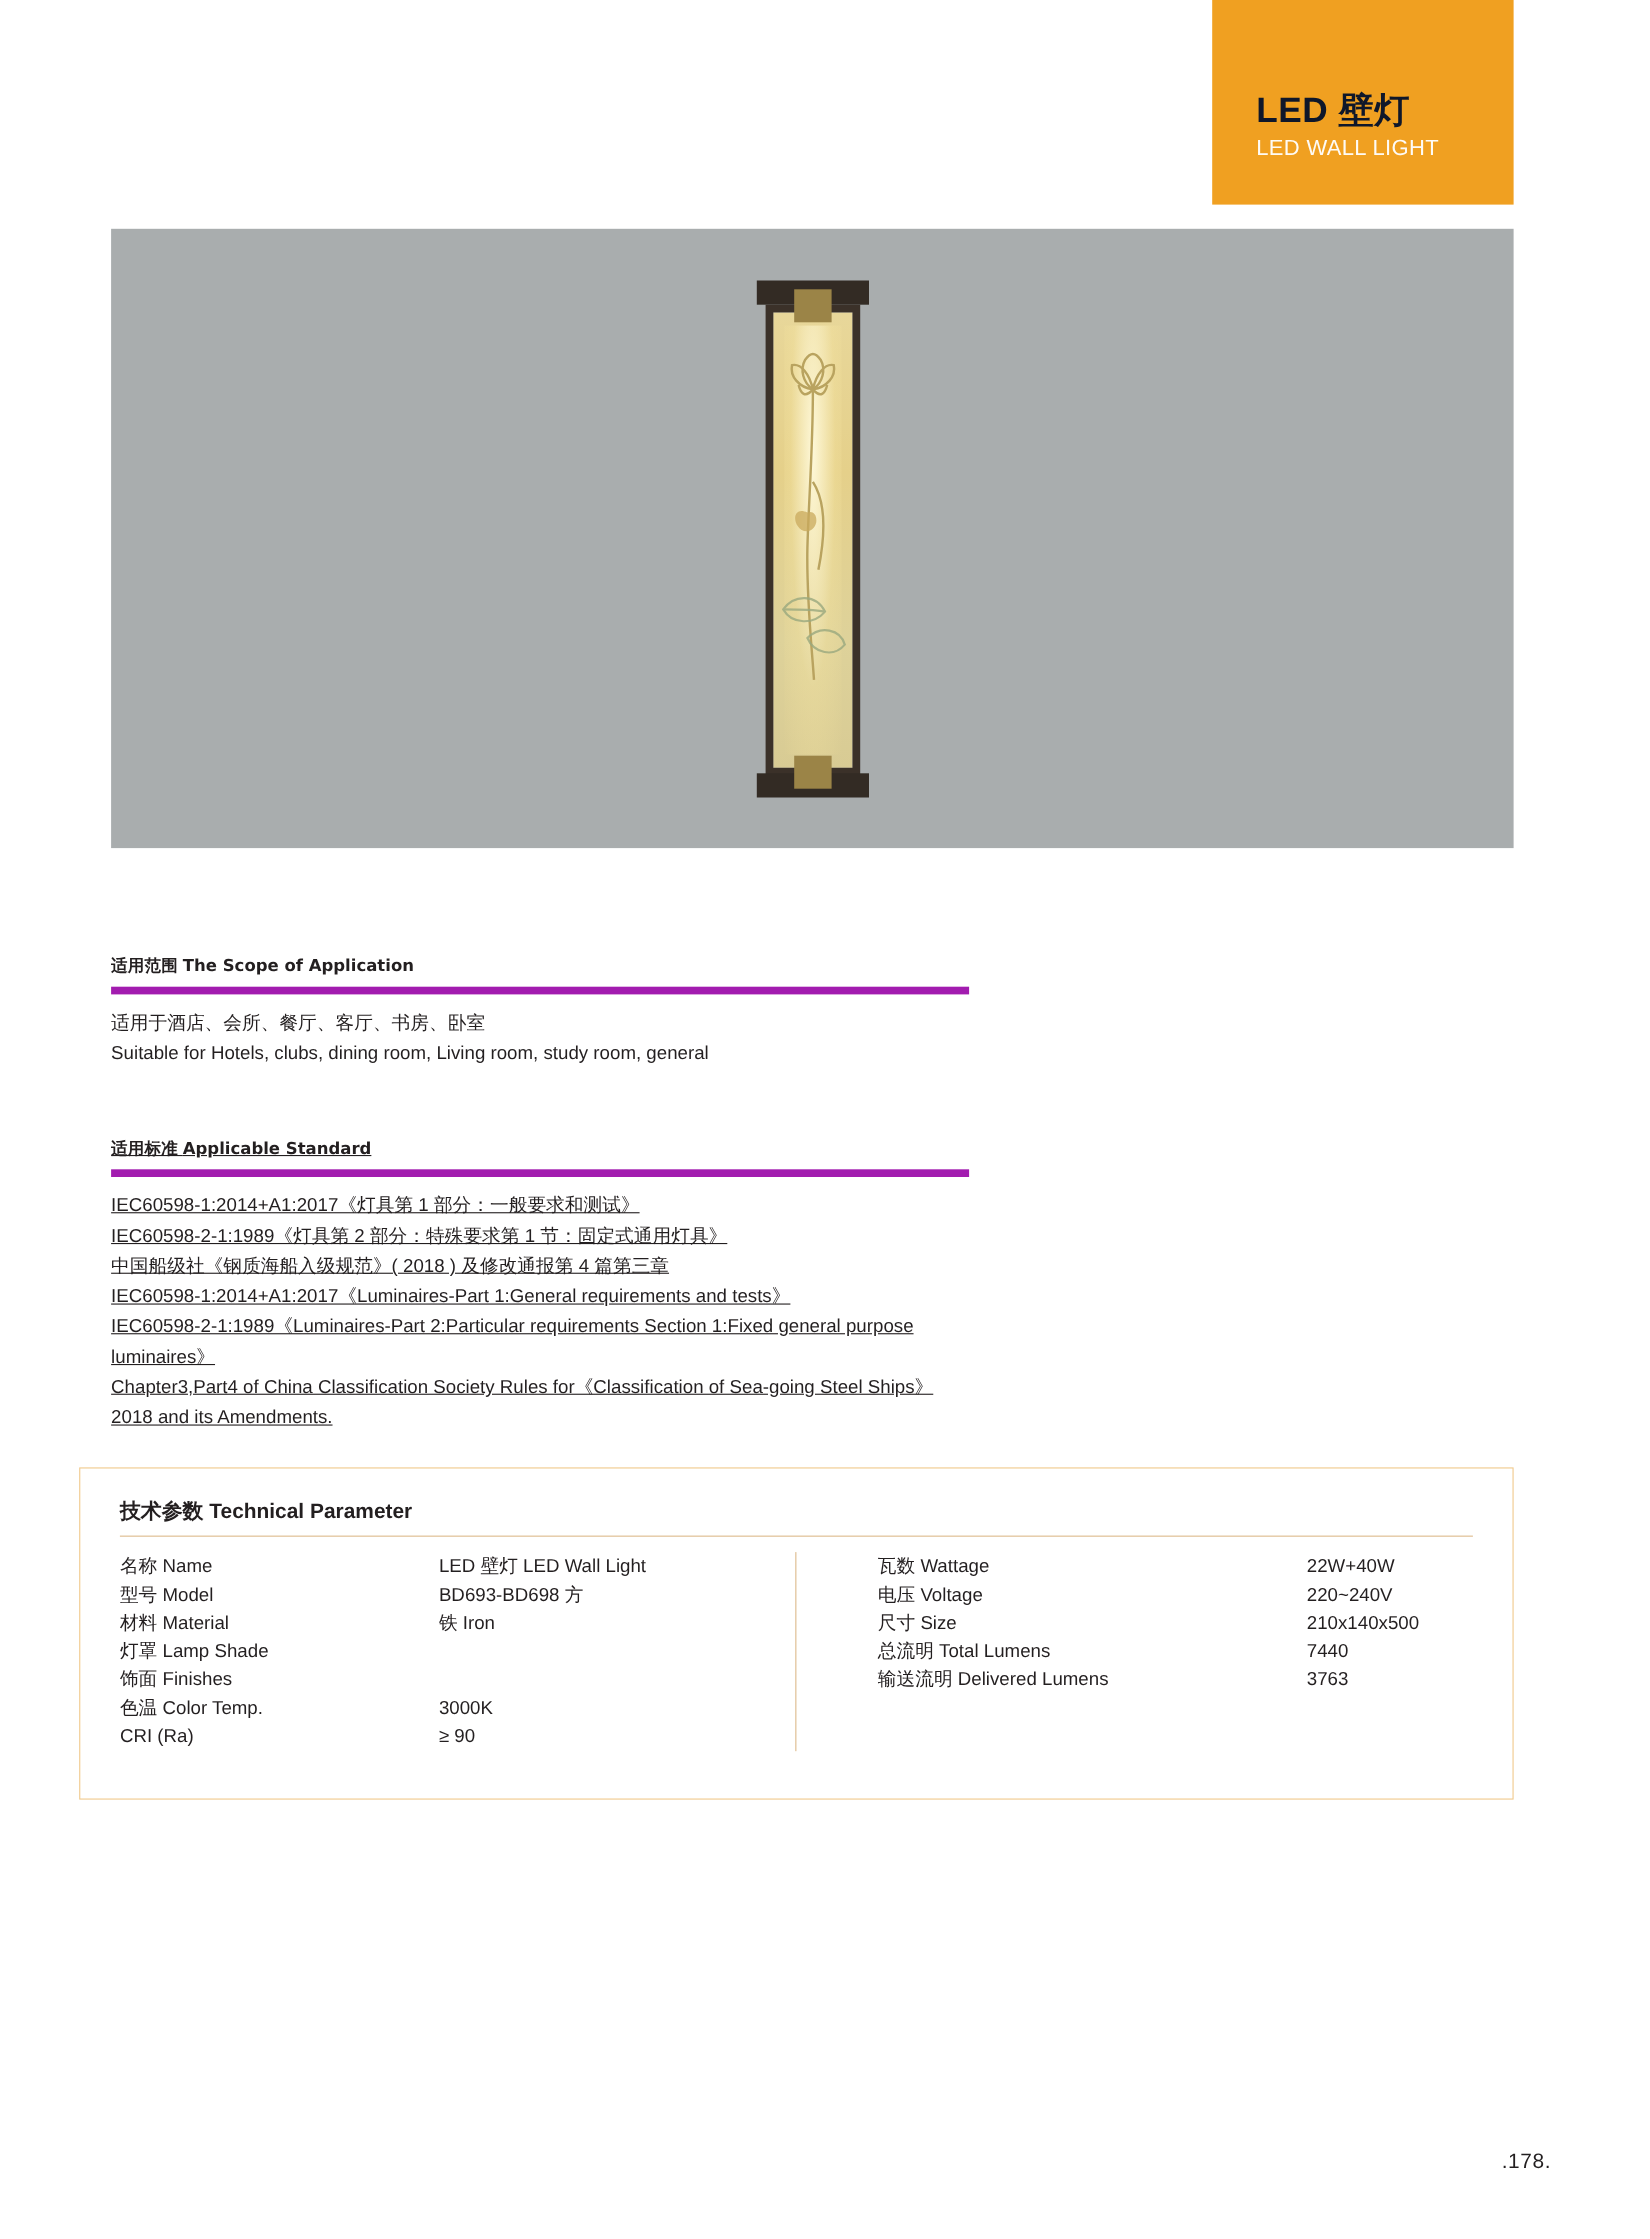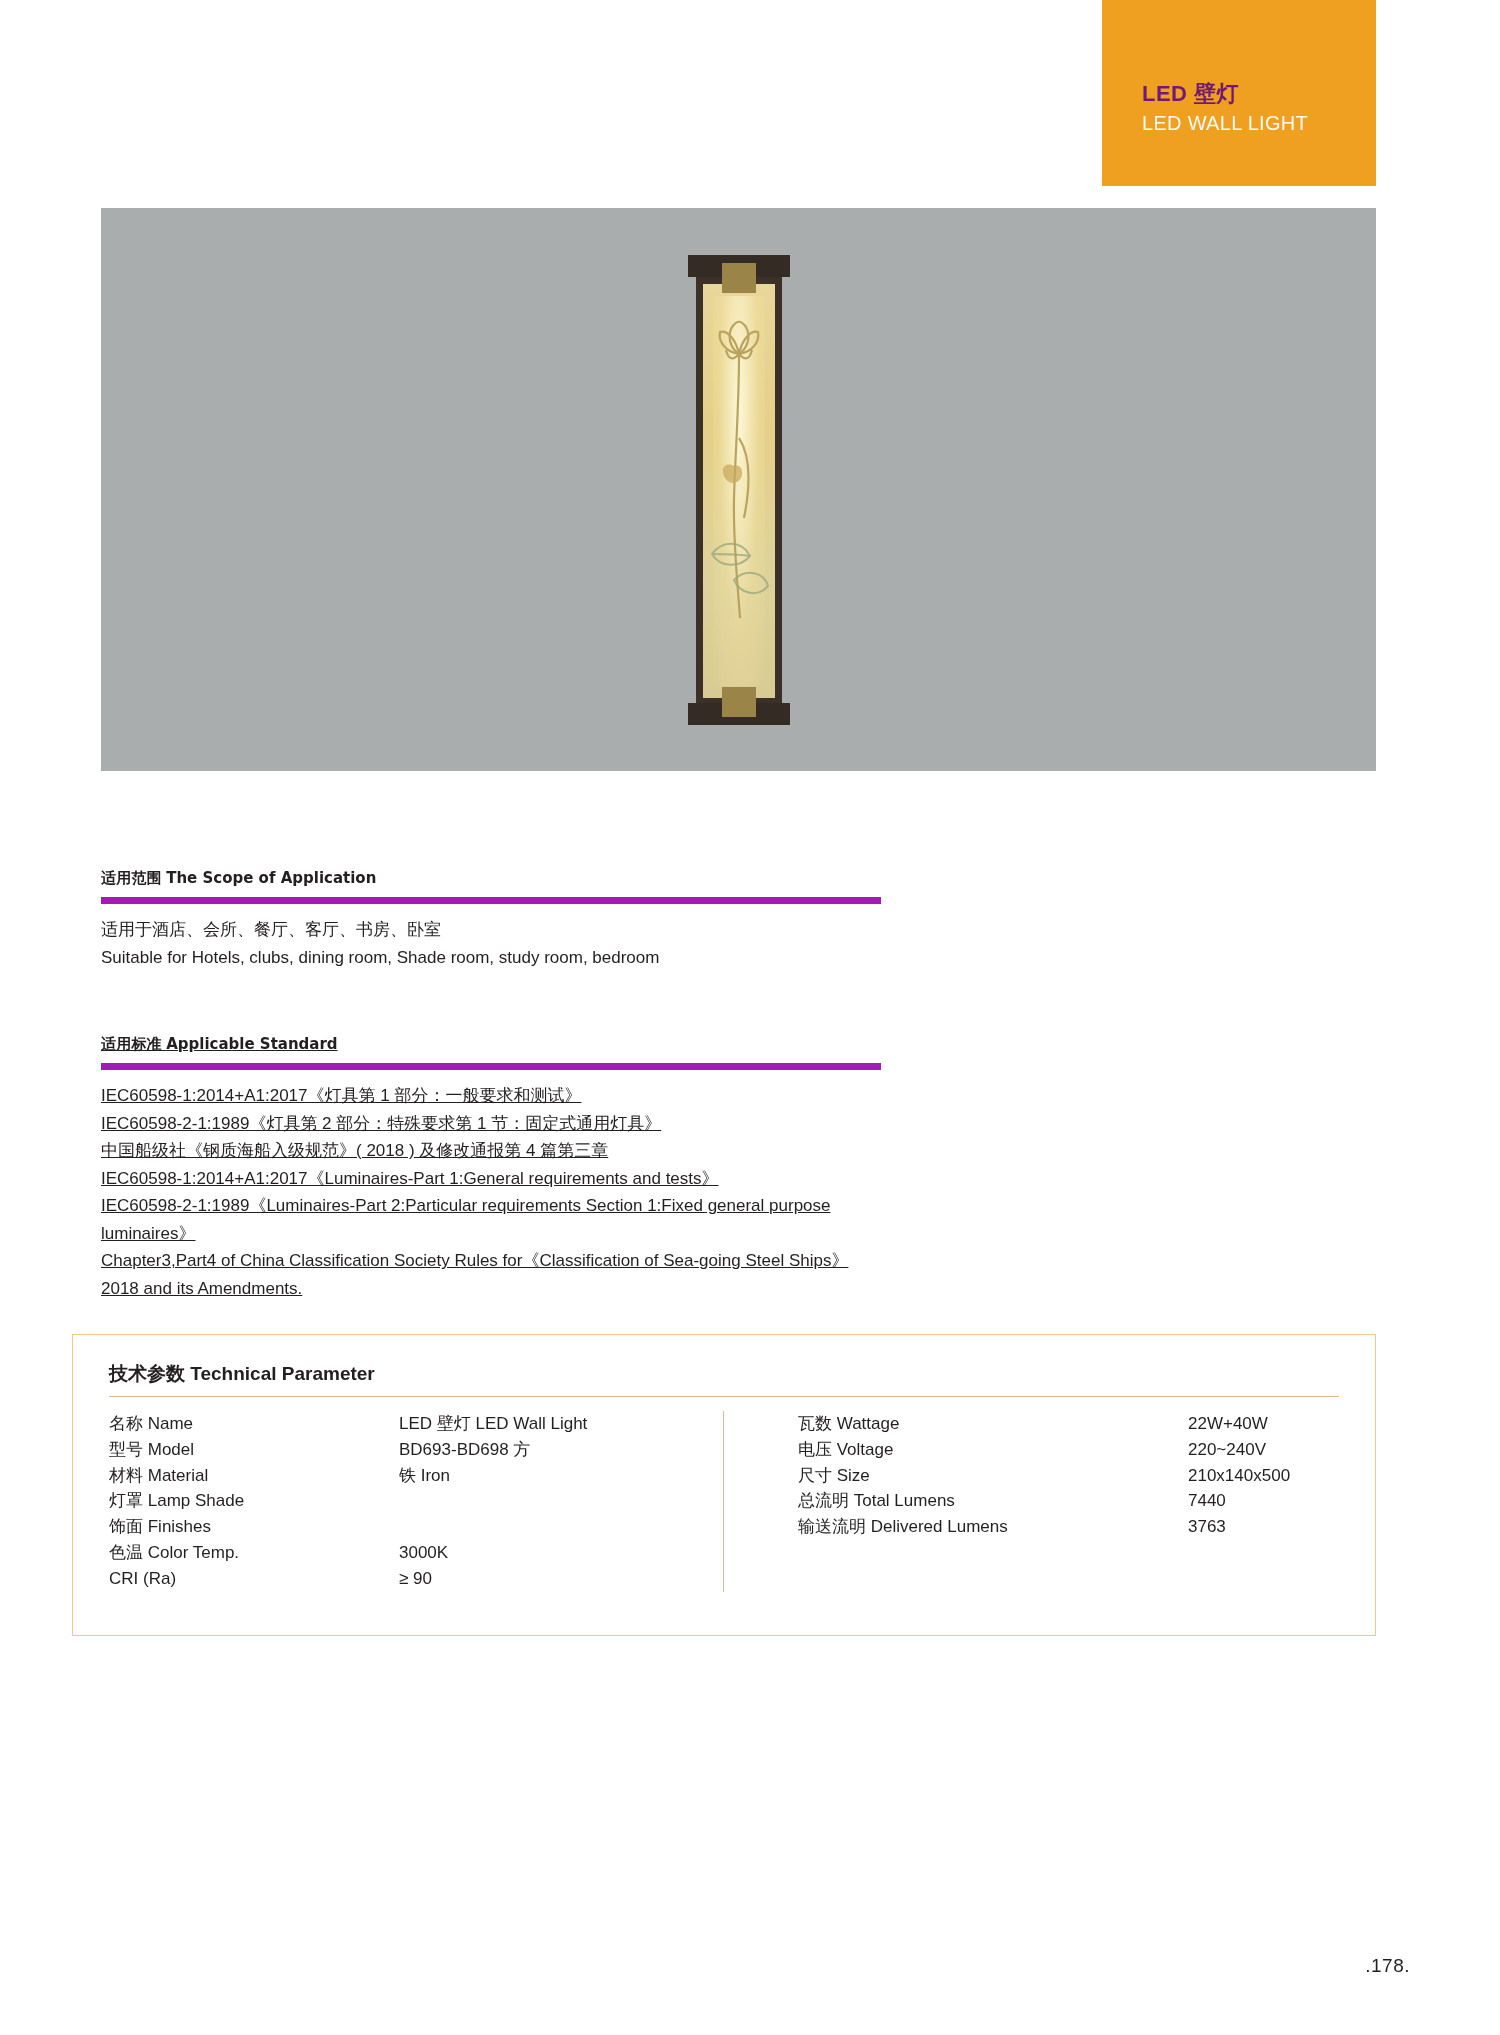--- a/index.html
+++ b/index.html
@@ -21,23 +21,23 @@
     position: absolute;
     top: 0;
     left: 1102px;
     width: 274px;
     height: 186px;
     background: #f0a021;
     box-sizing: border-box;
     padding: 80px 0 0 40px;
   }
   .header-tag .cn {
-    font-size: 22px;
+    font-size: 32px;
     font-weight: bold;
-    color: #701a75;
+    color: #0f172a;
     letter-spacing: 0.5px;
     line-height: 1.25;
   }
   .header-tag .en {
     font-size: 20px;
     color: #ffffff;
     letter-spacing: 0.3px;
     line-height: 1.5;
     opacity: 0.96;
   }
@@ -217,21 +217,21 @@
     <div class="bracket-plate top"></div>
     <div class="bracket bottom"></div>
     <div class="bracket-plate bottom"></div>
   </div>
 </div>
 
 <div class="section" id="scope">
   <div class="section-title"><span>适用范围 </span><span class="en">The Scope of Application</span></div>
   <div class="section-body">
     <p>适用于酒店、会所、餐厅、客厅、书房、卧室</p>
-    <p>Suitable for Hotels, clubs, dining room, Shade room, study room, bedroom</p>
+    <p>Suitable for Hotels, clubs, dining room, Living room, study room, general</p>
   </div>
 </div>
 
 <div class="section" id="standard">
   <div class="section-title"><span>适用标准 </span><span class="en">Applicable Standard</span></div>
   <div class="section-body">
     <p>IEC60598-1:2014+A1:2017《灯具第 1 部分：一般要求和测试》</p>
     <p>IEC60598-2-1:1989《灯具第 2 部分：特殊要求第 1 节：固定式通用灯具》</p>
     <p>中国船级社《钢质海船入级规范》( 2018 ) 及修改通报第 4 篇第三章</p>
     <p>IEC60598-1:2014+A1:2017《Luminaires-Part 1:General requirements and tests》</p>

